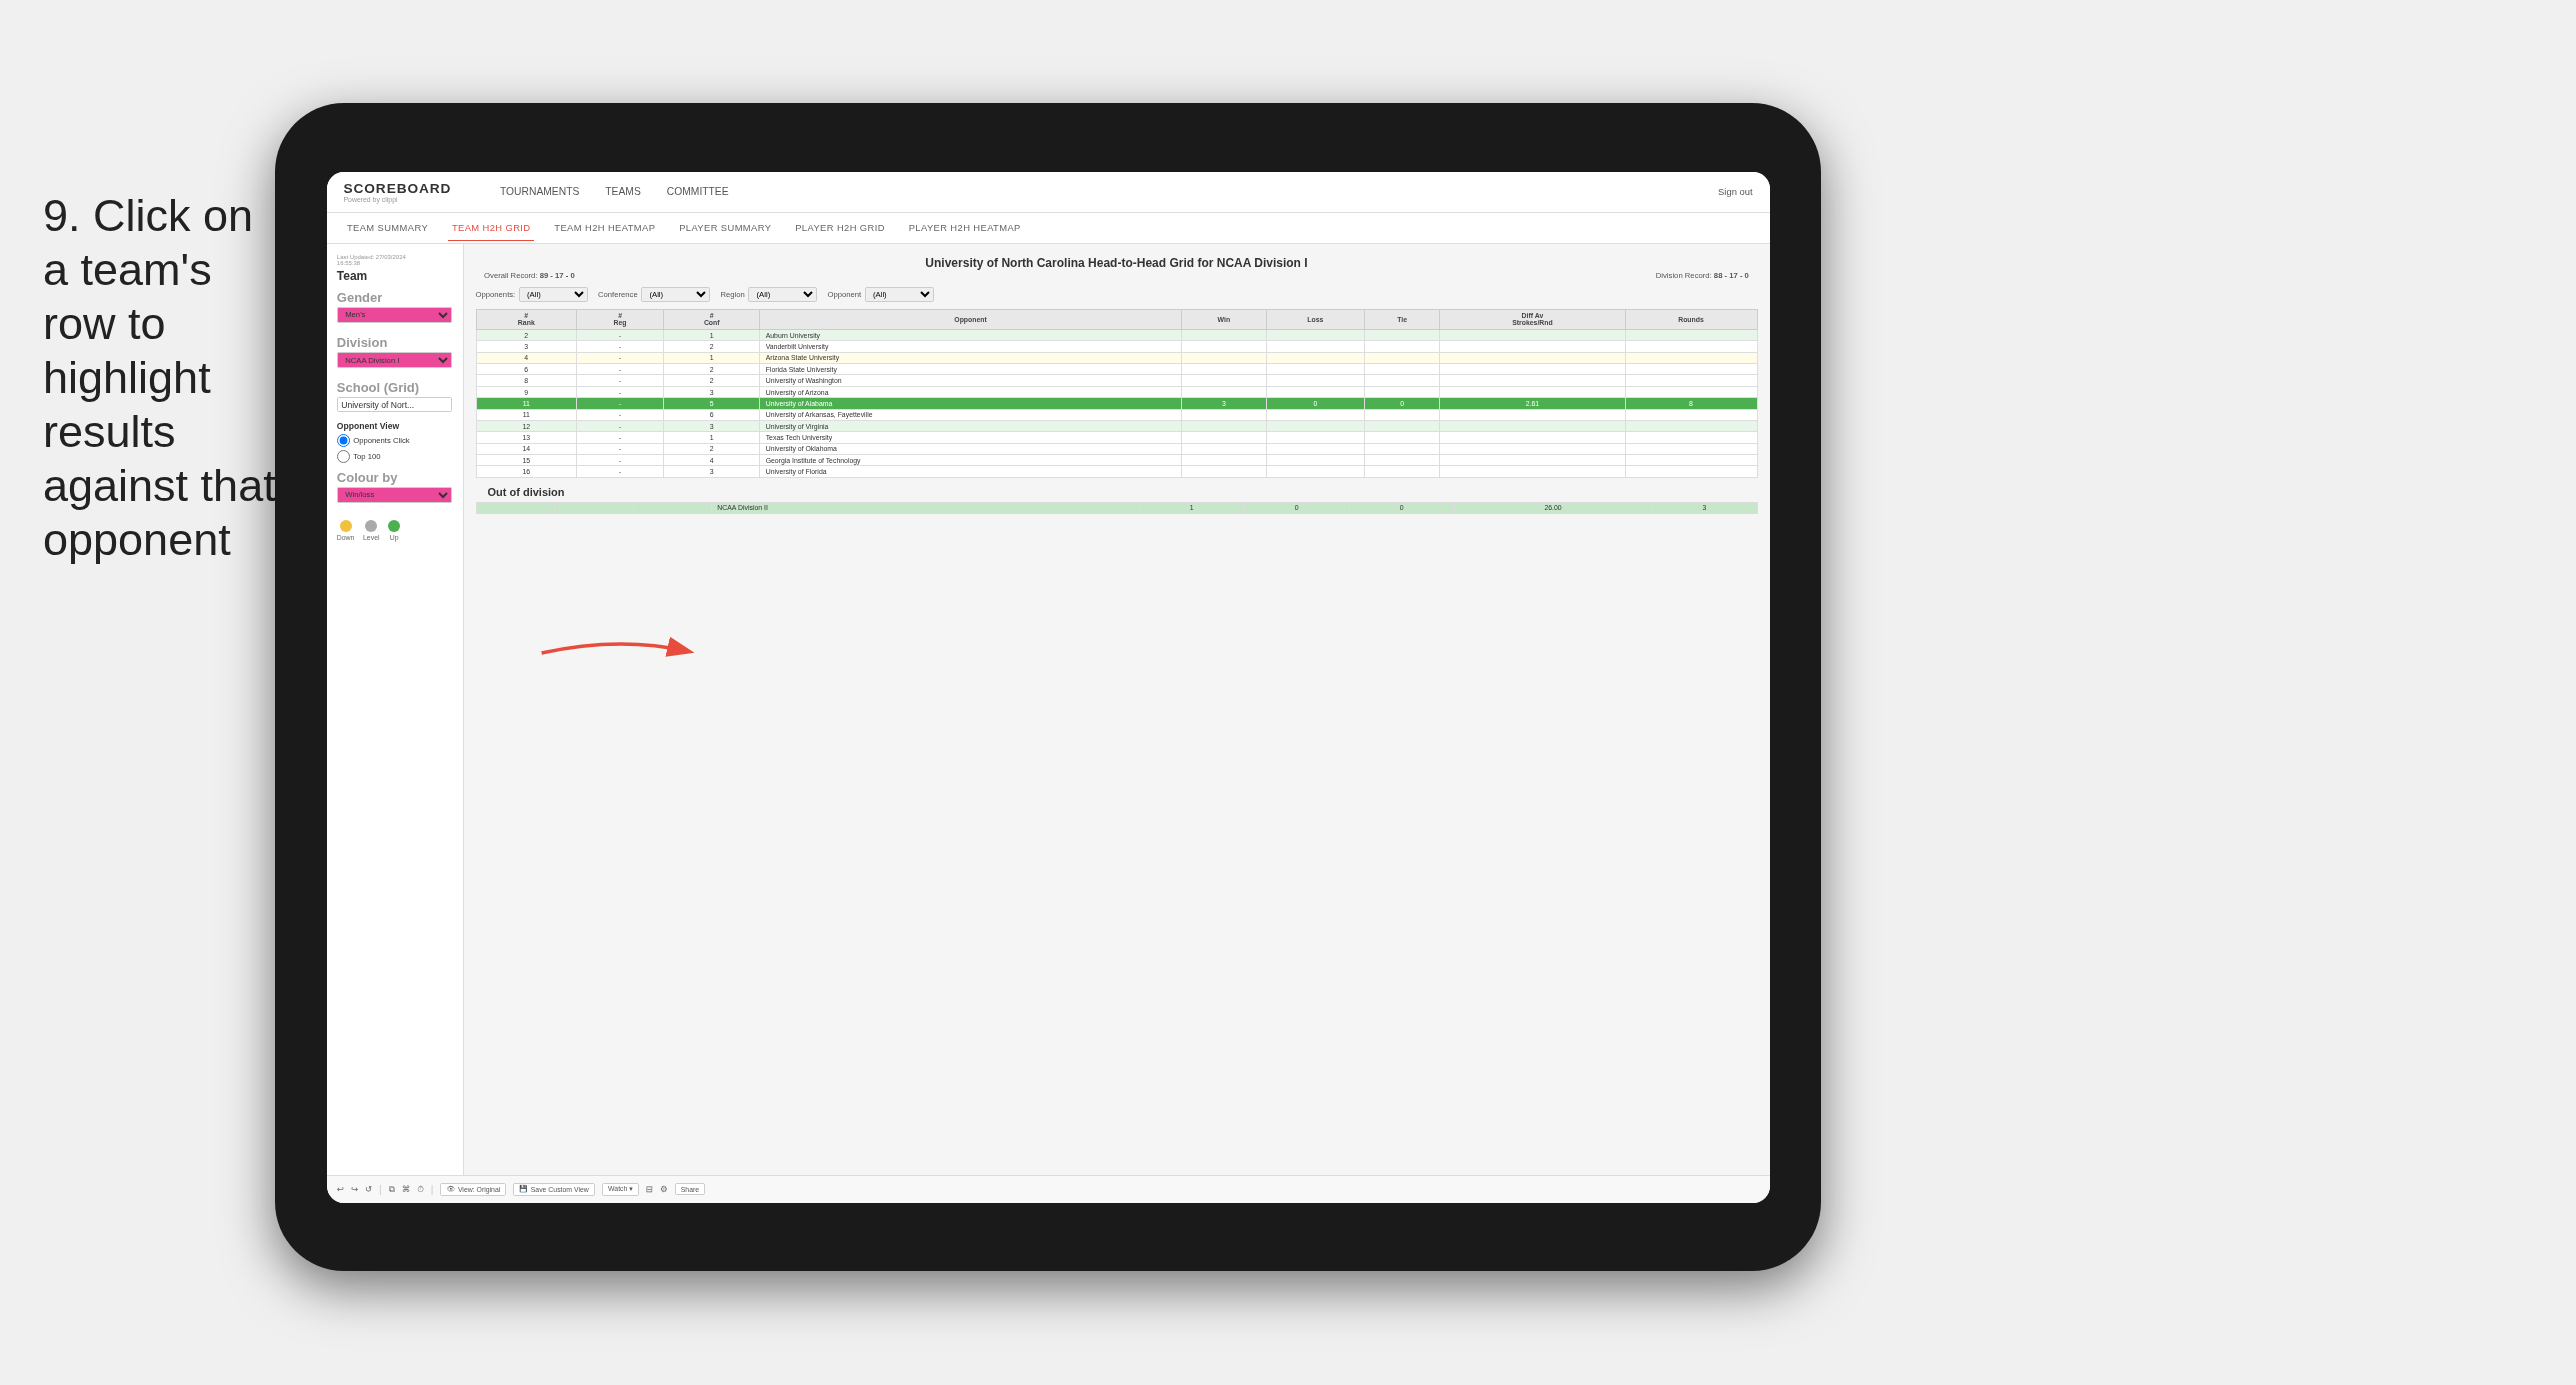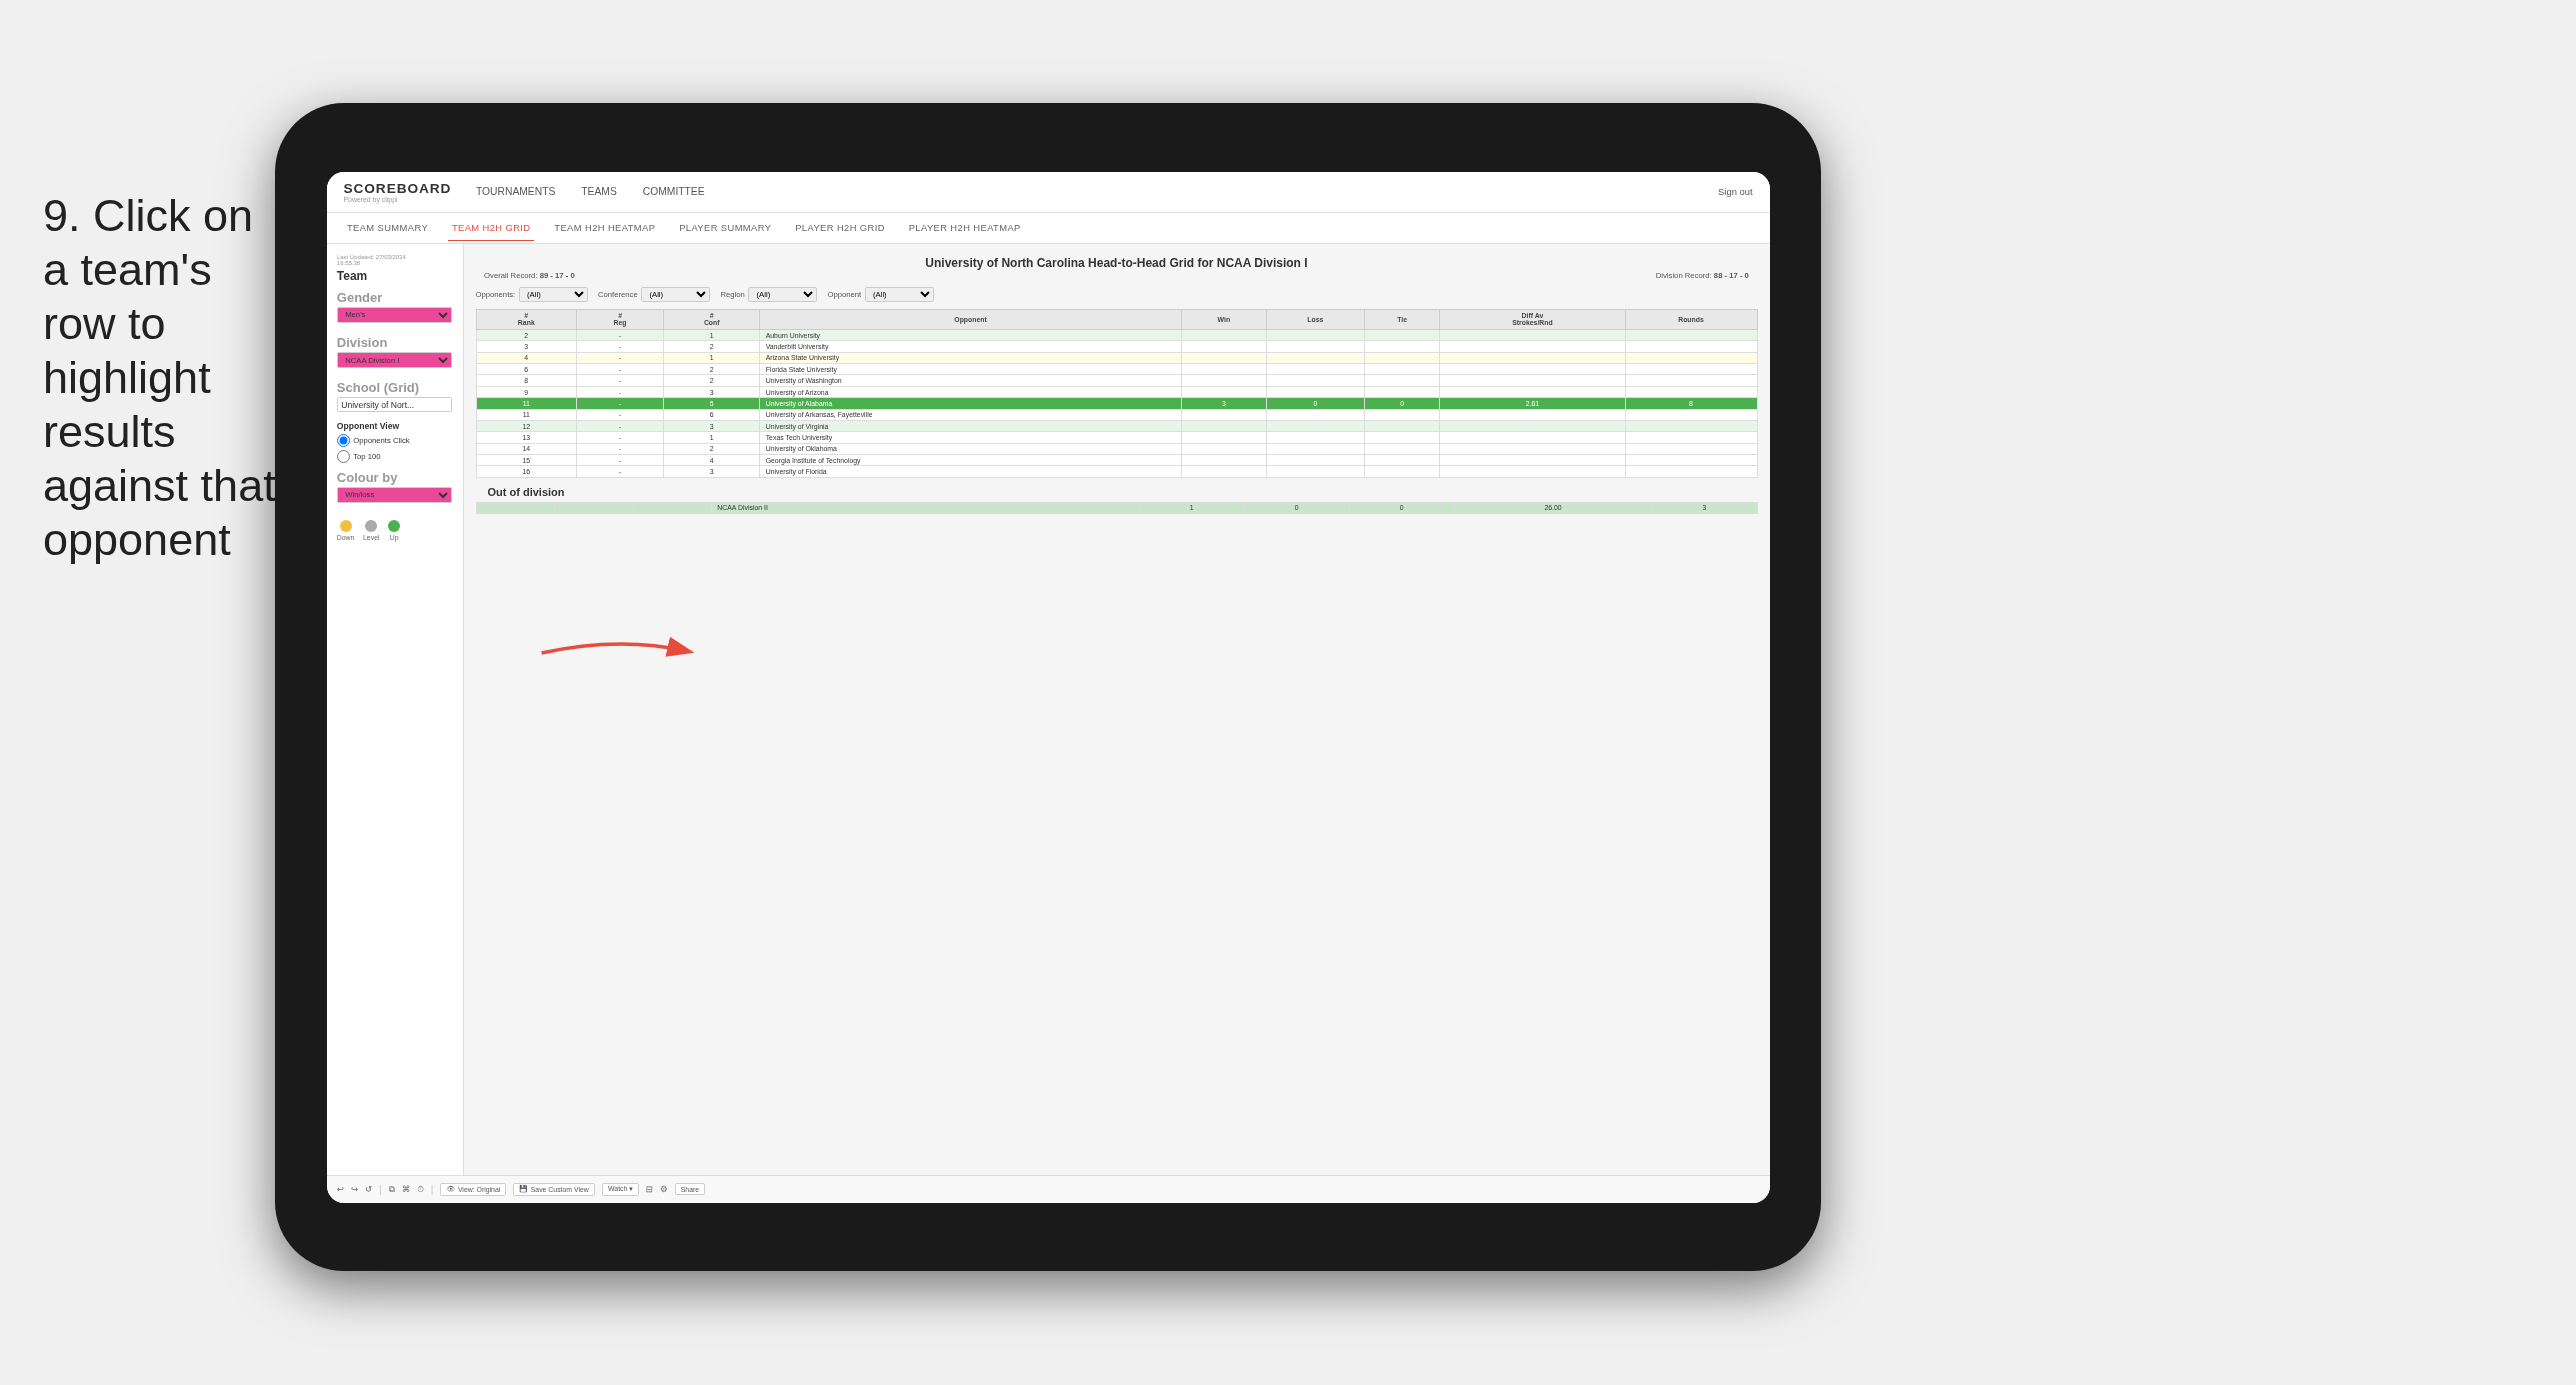--- a/index.html
+++ b/index.html
@@ -50,21 +50,21 @@
     }
 
     
     .top-nav {
       background: #fff;
       border-bottom: 0.9px solid #ddd;
       padding: 0 17px;
       height: 41px;
       display: flex;
       align-items: center;
-      gap: 16px;
+      gap: 40px;
     }
 
     .logo-area {
       display: flex;
       flex-direction: column;
       margin-right: 8.6px;
     }
 
     .logo-scoreboard {
       font-size: 13.7px;

